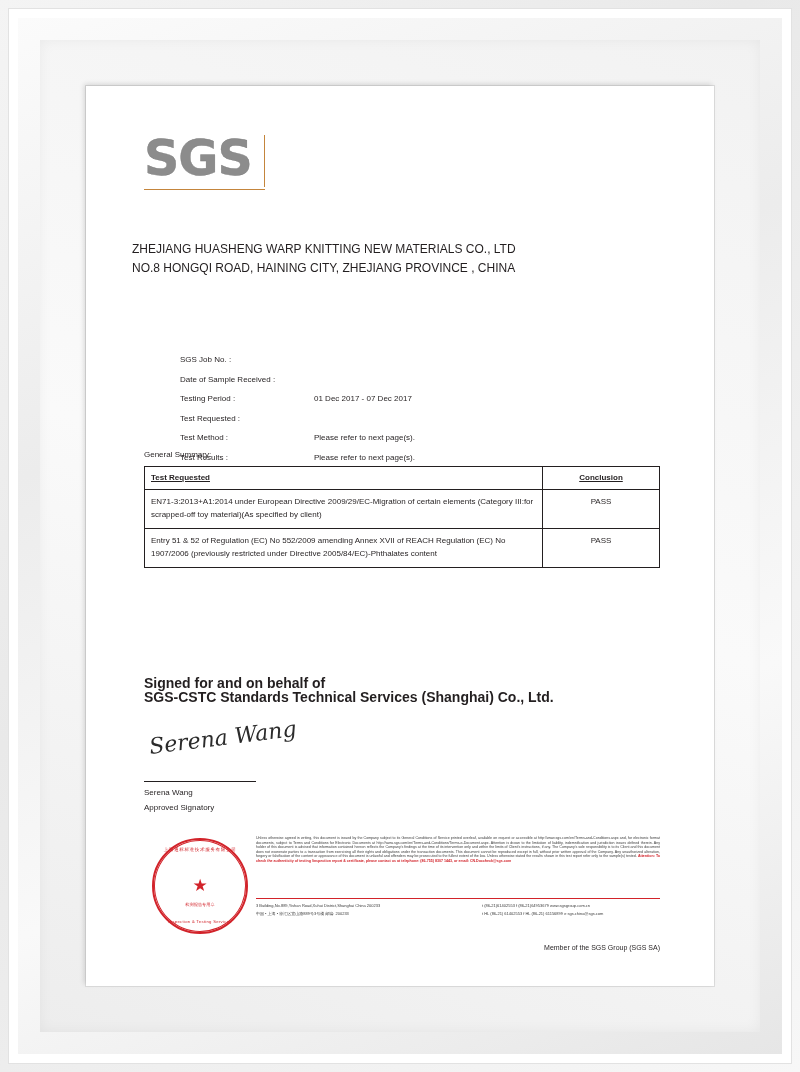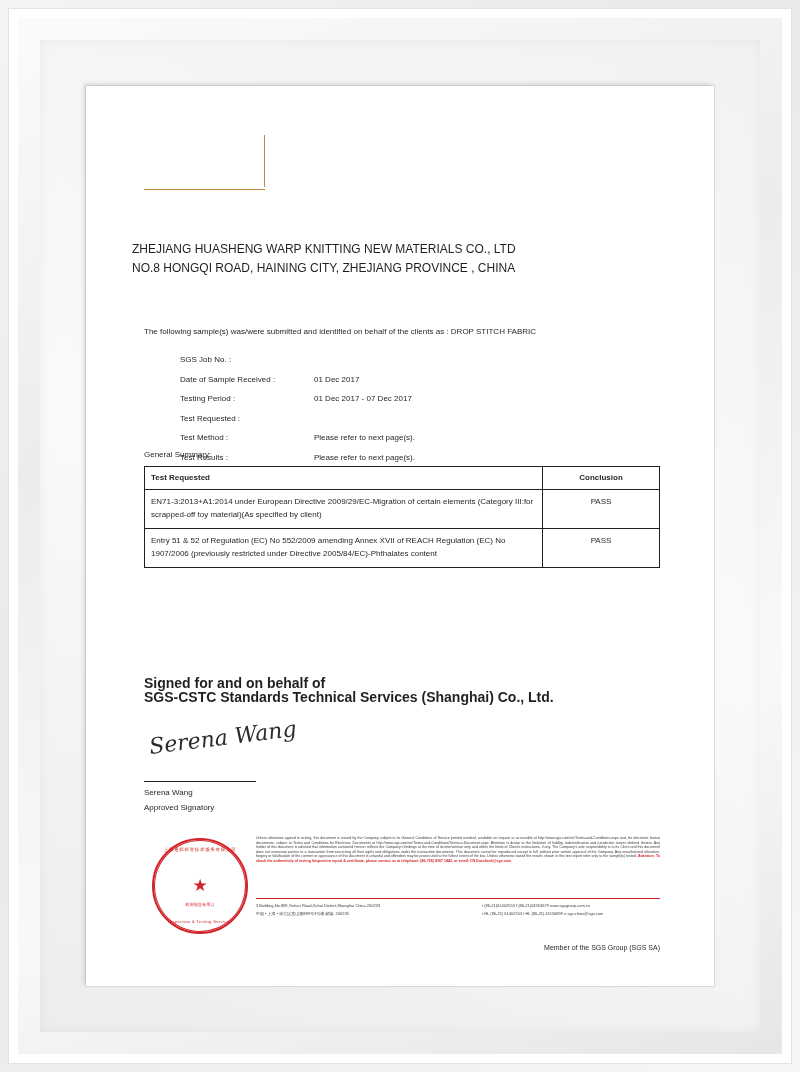--- a/index.html
+++ b/index.html
@@ -188,20 +188,21 @@
     border: 1px solid #231f20;
     padding: 5px 6px 6px 6px;
     vertical-align: top;
     line-height: 13.5px;
   }
   .res-table th {
     font-weight: bold;
     text-align: left;
     padding-top: 4px;
     padding-bottom: 4px;
+    text-decoration: underline;
   }
   .res-table th.c2,
   .res-table td.c2 {
     text-align: center;
     width: 104px;
   }
 
   
   .sign-for {
     position: absolute;
@@ -343,39 +344,38 @@
 <div class="frame-outer">
   <div class="frame-bevel"></div>
   <div class="mat-1"></div>
   <div class="mat-2"></div>
   <div class="mat-inner-shadow"></div>
 </div>
 
 <div class="page">
 
   <div class="logo-block">
+    <div class="logo-text">SGS</div>
     <div class="logo-rule-v"></div>
     <div class="logo-rule-h"></div>
   </div>
 
 
   <div class="client-block">
     <div>ZHEJIANG HUASHENG WARP KNITTING NEW MATERIALS CO., LTD</div>
     <div>NO.8 HONGQI ROAD, HAINING CITY, ZHEJIANG PROVINCE , CHINA</div>
   </div>
 
-  <div class="intro-line">The following sample(s) was/were submitted and identified on behalf of the clients as : DROP STITCH FABRIC</div>
 
   <div class="kv">
     <div class="kv-row">
       <div class="kv-key">SGS Job No. :</div>
     </div>
     <div class="kv-row">
       <div class="kv-key">Date of Sample Received :</div>
-      <div class="kv-val">01 Dec 2017</div>
     </div>
     <div class="kv-row">
       <div class="kv-key">Testing Period :</div>
       <div class="kv-val">01 Dec 2017 - 07 Dec 2017</div>
     </div>
     <div class="kv-row">
       <div class="kv-key">Test Requested :</div>
     </div>
     <div class="kv-row">
       <div class="kv-key">Test Method :</div>

